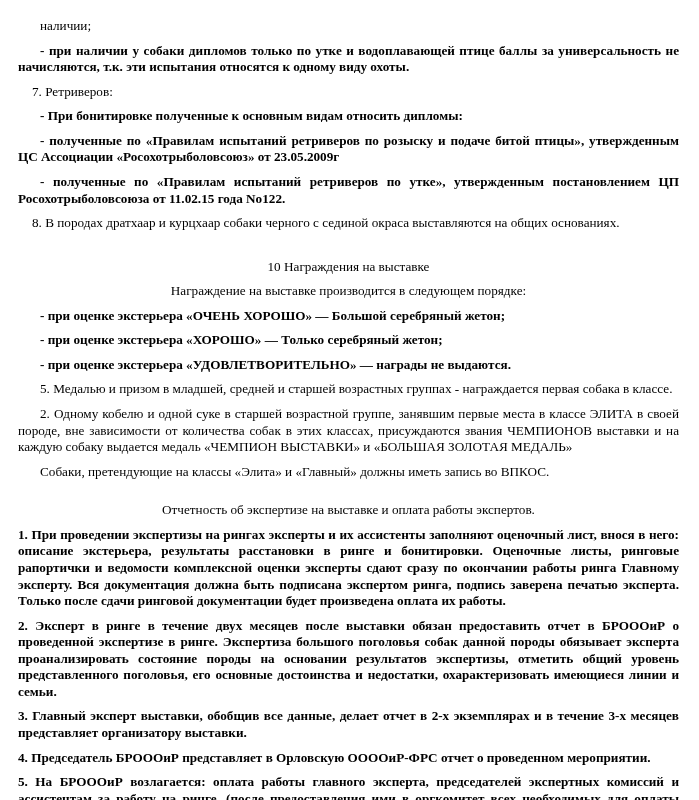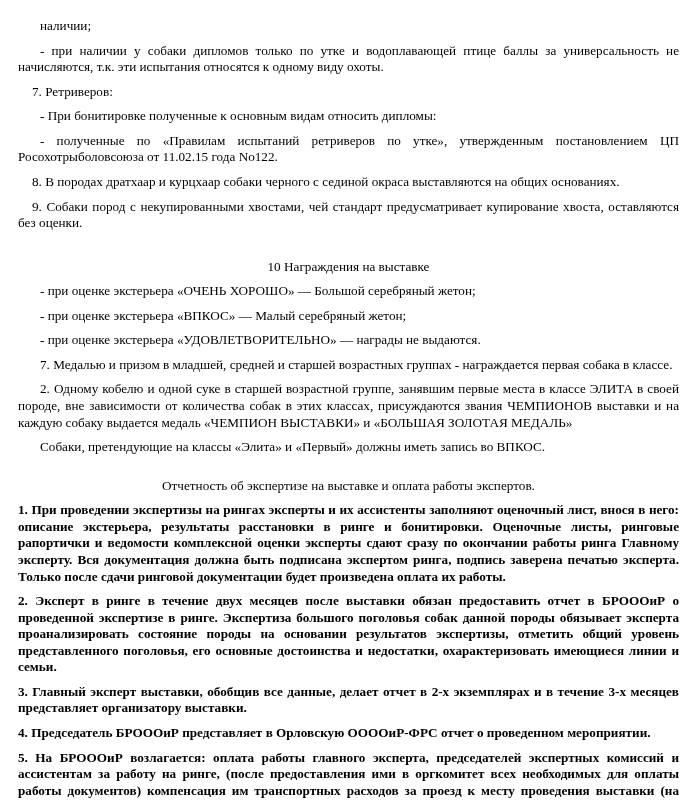--- a/index.html
+++ b/index.html
@@ -35,48 +35,50 @@
     text-indent: 0;
   }
   .spacer-sm {
     height: 6px;
   }
   .spacer-md {
     height: 11px;
   }
   .dash-line {
     text-indent: 22px;
+    font-weight: bold;
   }
   .tight {
     text-align: justify;
     font-weight: bold;
   }
 </style>
 </head>
 <body>
 
 <div class="page">
 
   <p class="indent">наличии;</p>
   <p class="dash-line">-  при наличии у собаки дипломов только по утке и водоплавающей птице баллы за универсальность не начисляются, т.к. эти испытания относятся к одному виду охоты.</p>
   <p class="indent-num">7.   Ретриверов:</p>
   <p class="dash-line">-  При бонитировке полученные к основным видам относить дипломы:</p>
+  <p class="dash-line">-  полученные по «Правилам испытаний ретриверов по розыску и подаче битой птицы», утвержденным ЦС Ассоциации «Росохотрыболовсоюз» от 23.05.2009г</p>
   <p class="dash-line">-  полученные по «Правилам испытаний ретриверов по утке», утвержденным постановлением ЦП Росохотрыболовсоюза от 11.02.15 года No122.</p>
   <p class="indent-num">8.  В породах дратхаар и курцхаар собаки черного с сединой окраса выставляются на общих основаниях.</p>
-  <p class="indent-num">9.  Собаки пород с некупированными хвостами, чей стандарт предусматривает купирование хвоста, оставляются без оценки.</p>
 
   <div class="spacer-md"></div>
 
   <p class="center">10 Награждения на выставке</p>
+  <p class="center">Награждение на выставке производится в следующем порядке:</p>
   <p class="dash-line">- при оценке экстерьера «ОЧЕНЬ ХОРОШО» — Большой серебряный жетон;</p>
-  <p class="dash-line">- при оценке экстерьера «ВПКОС» — Малый серебряный жетон;</p>
+  <p class="dash-line">- при оценке экстерьера «ХОРОШО» — Только серебряный жетон;</p>
   <p class="dash-line">- при оценке экстерьера «УДОВЛЕТВОРИТЕЛЬНО» — награды не выдаются.</p>
-  <p class="indent">7.   Медалью и призом в младшей, средней и старшей возрастных группах - награждается первая собака в классе.</p>
+  <p class="indent">5.   Медалью и призом в младшей, средней и старшей возрастных группах - награждается первая собака в классе.</p>
   <p class="indent">2.   Одному кобелю и одной суке в старшей возрастной группе, занявшим первые места в классе ЭЛИТА в своей породе, вне зависимости от количества собак в этих классах, присуждаются звания ЧЕМПИОНОВ выставки и на каждую собаку выдается медаль «ЧЕМПИОН ВЫСТАВКИ» и «БОЛЬШАЯ ЗОЛОТАЯ МЕДАЛЬ»</p>
-  <p class="indent">Собаки, претендующие на классы «Элита» и «Первый» должны иметь запись во ВПКОС.</p>
+  <p class="indent">Собаки, претендующие на классы «Элита» и «Главный» должны иметь запись во ВПКОС.</p>
 
   <div class="spacer-sm"></div>
 
   <p class="center">Отчетность об экспертизе на выставке и оплата работы экспертов.</p>
   <p class="tight">1.  При проведении экспертизы на рингах эксперты и их ассистенты заполняют оценочный лист, внося в него: описание экстерьера, результаты расстановки в ринге и бонитировки. Оценочные листы, ринговые рапортички и ведомости комплексной оценки эксперты сдают сразу по окончании работы ринга Главному эксперту. Вся документация должна быть подписана экспертом ринга, подпись заверена печатью эксперта. Только после сдачи ринговой документации будет произведена оплата их работы.</p>
   <p class="tight">2.  Эксперт в ринге в течение двух месяцев после выставки обязан предоставить отчет в БРОООиР о проведенной экспертизе в ринге. Экспертиза большого поголовья собак данной породы обязывает эксперта проанализировать состояние породы на основании результатов экспертизы, отметить общий уровень представленного поголовья, его основные достоинства и недостатки, охарактеризовать имеющиеся линии и семьи.</p>
   <p class="tight">3.  Главный эксперт выставки, обобщив все данные, делает отчет в 2-х экземплярах и в течение 3-х месяцев представляет организатору выставки.</p>
   <p class="tight">4.  Председатель БРОООиР представляет в Орловскую ОOOОиР-ФРС отчет о проведенном мероприятии.</p>
   <p class="tight">5. На БРОООиР возлагается: оплата работы главного эксперта, председателей экспертных комиссий и ассистентам за работу на ринге, (после предоставления ими в оргкомитет всех необходимых для оплаты работы документов) компенсация им транспортных расходов за проезд к месту проведения выставки (на основании чеков, билетов на проезд), питание (в случае необходимости проживание) согласно Постановлению Правления от 28.07.2015г. No2-ОС.</p>
 

